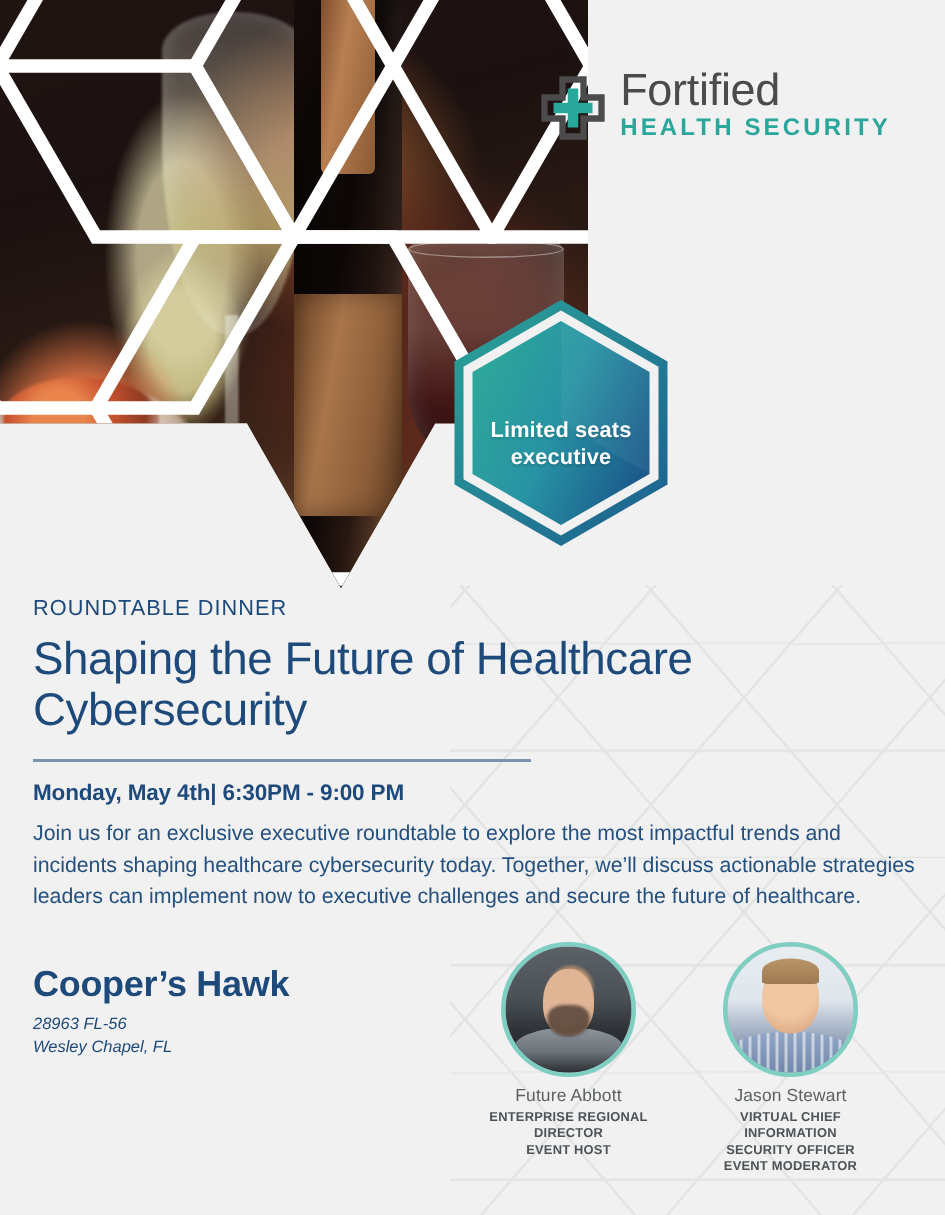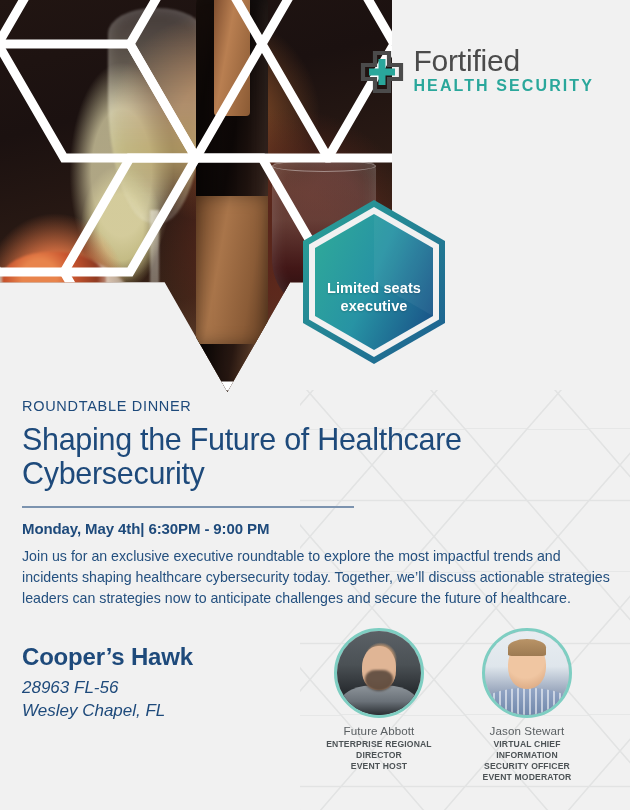--- a/index.html
+++ b/index.html
@@ -219,21 +219,21 @@
     z-index: 5;
   }
   .venue-name {
     font-size: 24px;
     font-weight: bold;
     color: #1e4a7b;
     letter-spacing: -.2px;
   }
   .venue-addr {
     margin-top: 5px;
-    font-size: 17px;
+    font-size: 11px;
     font-style: italic;
     color: #1e4a7b;
     line-height: 1.38;
   }
 
   
   .speakers {
     position: absolute;
     left: 318px; top: 628px;
     width: 292px;
@@ -397,21 +397,21 @@
       <div class="logo-name">Fortified</div>
       <div class="logo-tag">HEALTH SECURITY</div>
     </div>
   </div>
 
   <div class="content">
     <div class="eyebrow">ROUNDTABLE DINNER</div>
     <div class="headline">Shaping the Future of Healthcare Cybersecurity</div>
     <div class="rule"></div>
     <div class="date-line">Monday, May 4th| 6:30PM - 9:00 PM</div>
-    <div class="blurb">Join us for an exclusive executive roundtable to explore the most impactful trends and incidents shaping healthcare cybersecurity today. Together, we’ll discuss actionable strategies leaders can strategies now to anticipate challenges and secure the future of healthcare.</div>
+    <div class="blurb">Join us for an exclusive executive roundtable to explore the most impactful trends and incidents shaping healthcare cybersecurity today. Together, we’ll discuss actionable strategies leaders can implement now to executive challenges and secure the future of healthcare.</div>
   </div>
 
   <div class="venue">
     <div class="venue-name">Cooper’s Hawk</div>
     <div class="venue-addr">
       <div>28963 FL-56</div>
       <div>Wesley Chapel, FL</div>
     </div>
   </div>
 

